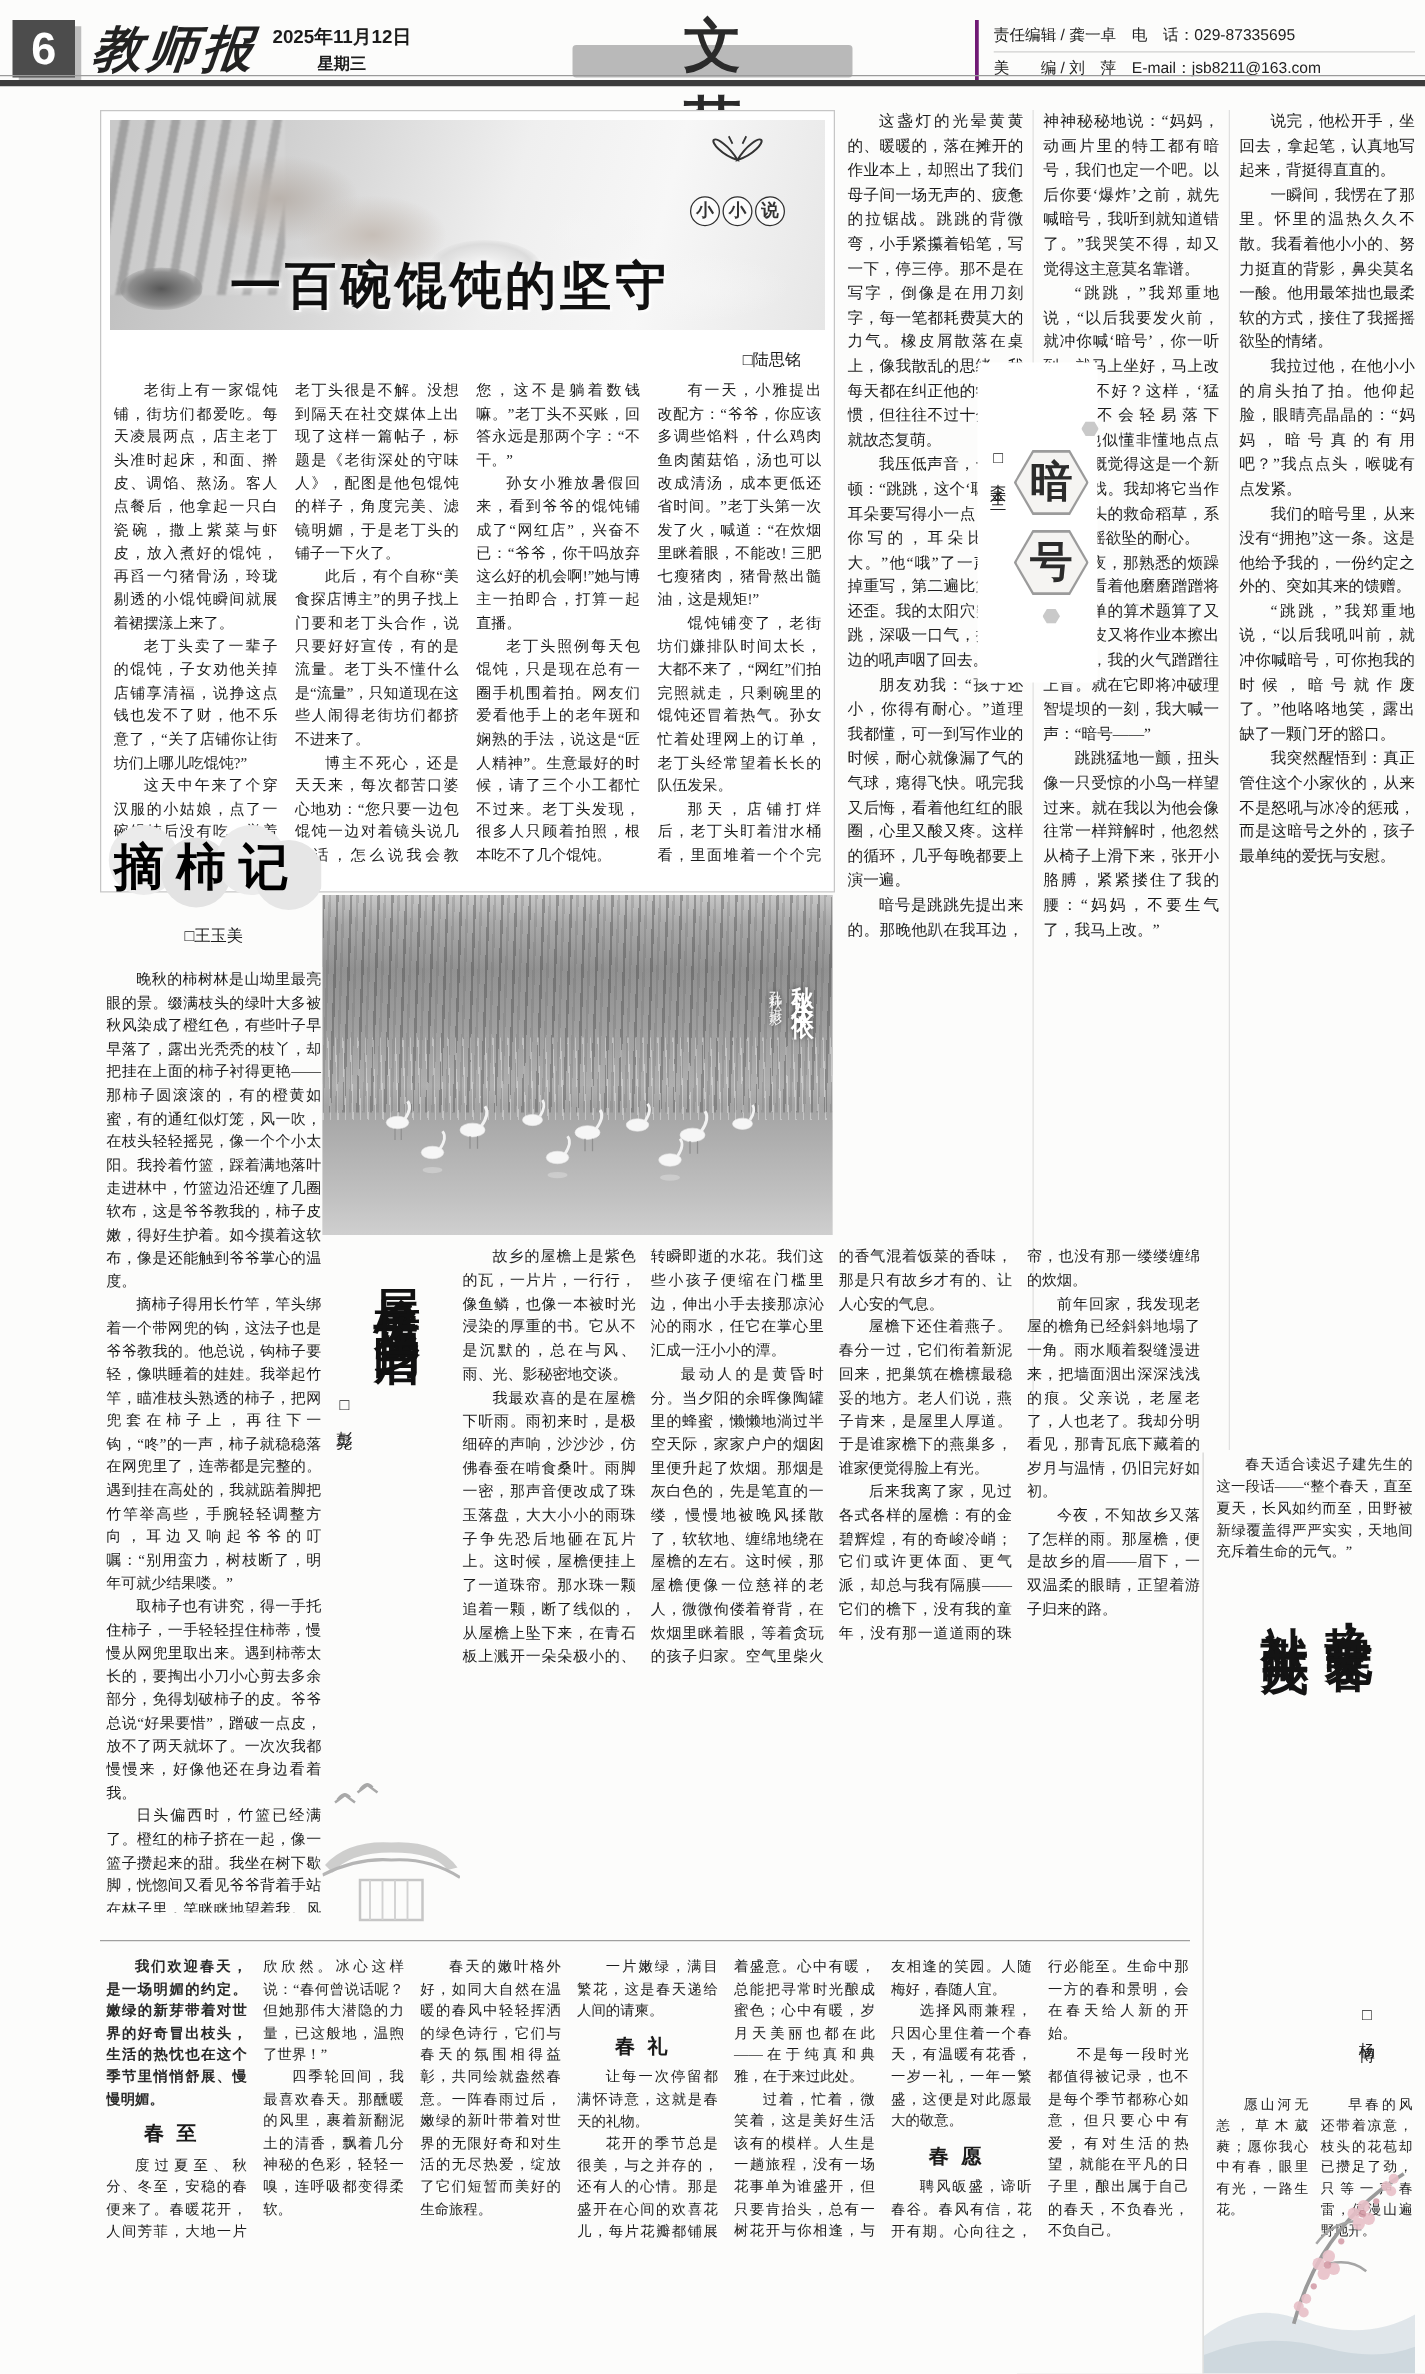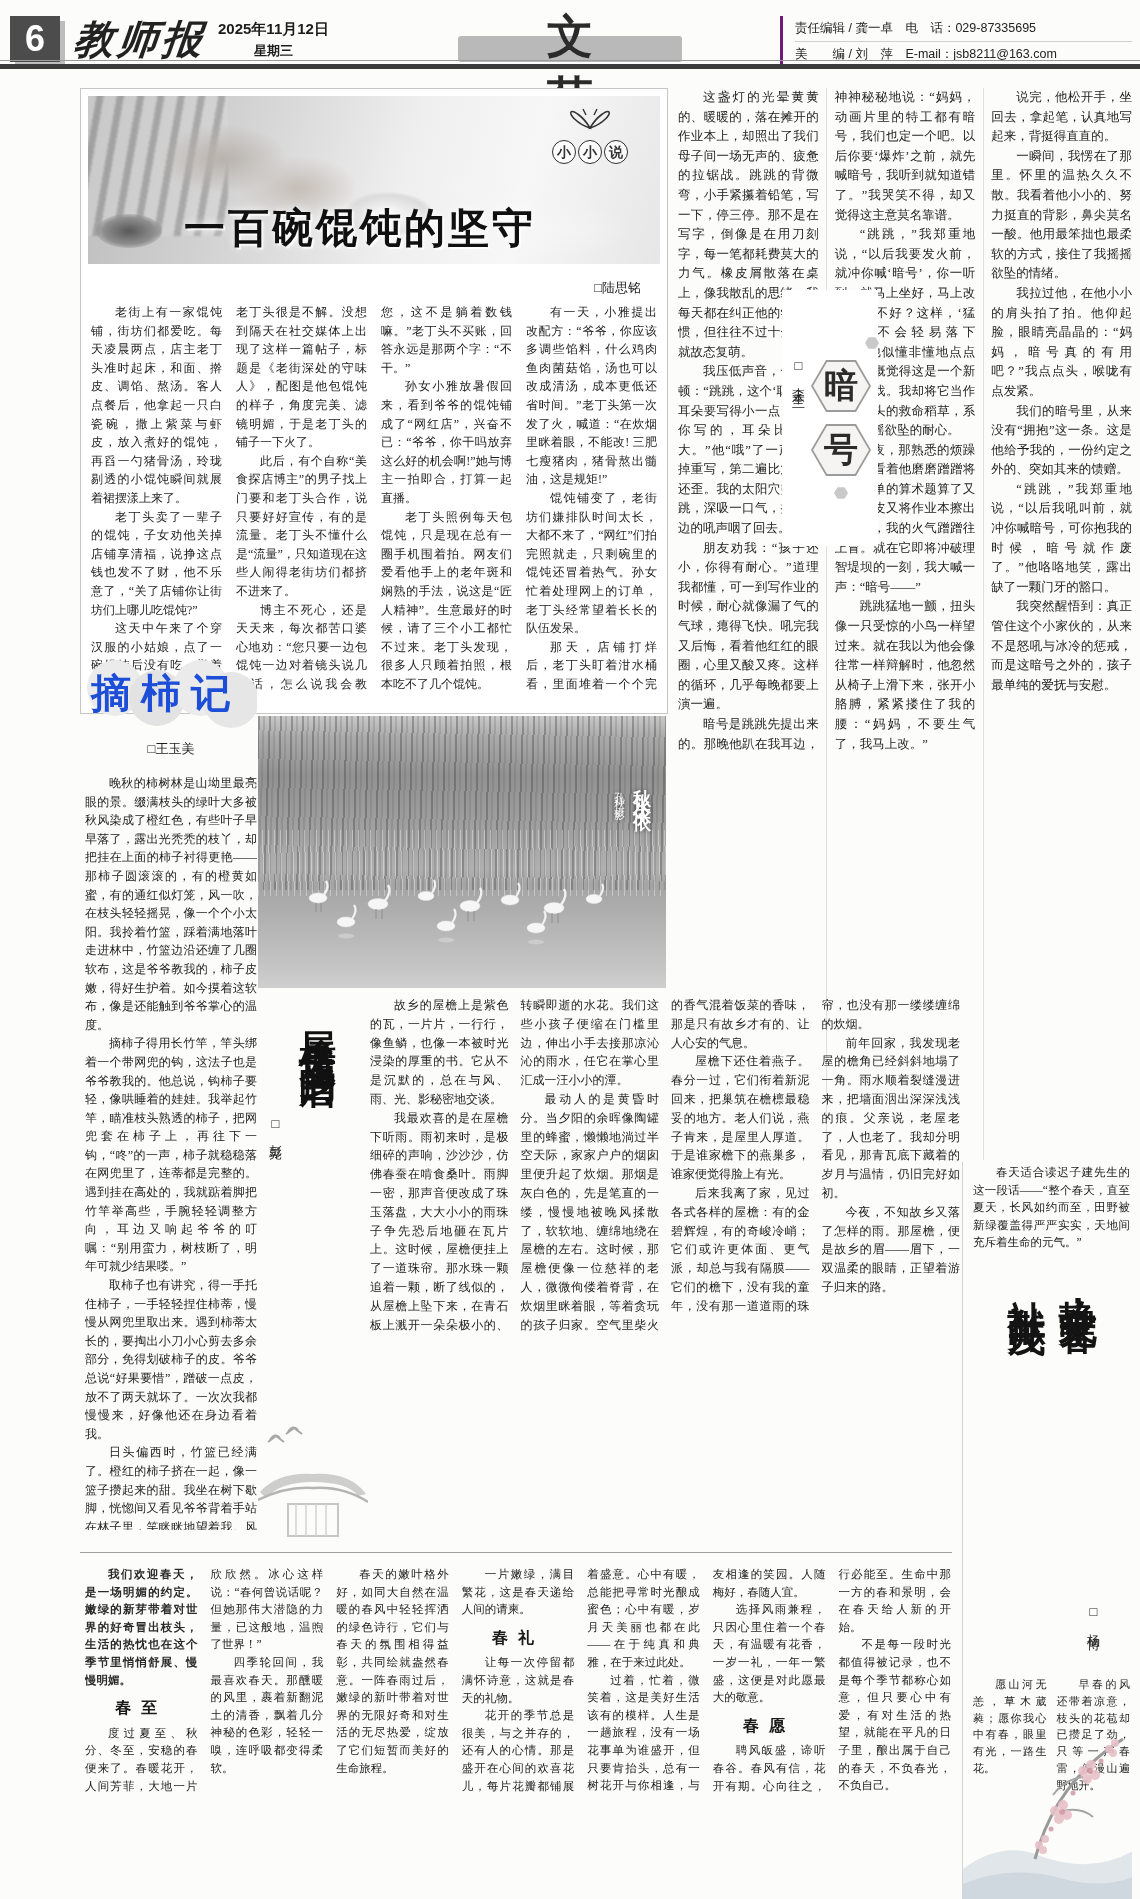--- a/index.html
+++ b/index.html
@@ -46,21 +46,21 @@
   .banner .bowl2 { position:absolute; left:350px; top:70px; width:80px; height:40px; border-radius:50%;
             background:radial-gradient(ellipse at center,#f4f4f4 0%,rgba(228,228,228,0) 70%); }
   .banner .dish { position:absolute; left:8px; top:118px; width:66px; height:34px; border-radius:50%;
             background:radial-gradient(ellipse at center,#585858 0%,#8e8e8e 55%,rgba(160,160,160,0) 78%); }
   .banner .wonton { position:absolute; right:30px; bottom:6px; width:180px; height:56px; border-radius:50%; opacity:.8;
             background:radial-gradient(ellipse at center,#f6f6f6 0%,rgba(234,234,234,0) 72%); }
   .main-title { position:absolute; left:96px; bottom:8px; font-family:"Liberation Sans",sans-serif; font-weight:900;
             font-size:41px; letter-spacing:3px; color:#101010;
             text-shadow:0 0 8px rgba(255,255,255,.95),2px 2px 1px rgba(255,255,255,.8); }
   .genre-badge { position:absolute; right:14px; top:10px; width:112px; text-align:center; color:#333; }
-  .genre-badge .circles { margin-top:4px; }
+  .genre-badge .circles { margin-top:20px; }
   .genre-badge .c { display:inline-block; width:24px; height:24px; border:1.3px solid #2e2e2e; border-radius:50%;
             font-size:14px; line-height:23px; background:rgba(255,255,255,.75); margin:0 1px; font-weight:bold; }
   .main-byline { text-align:right; font-size:13px; padding:8px 26px 4px 0; }
   .main-cols { margin:2px 10px; height:398px; column-count:4; column-gap:14px; font-size:12px; line-height:18.6px; overflow:hidden; }
 
   
   .anhao { position:absolute; left:678px; top:88px; width:454px; height:1072px; column-count:3; column-gap:16px;
            column-rule:1px solid #e0e0e0; font-size:12.5px; line-height:19.6px; overflow:hidden; }
   .anhao p { text-indent:2em; text-align:justify; }
   .anhao-badge { position:absolute; left:782px; top:290px; width:96px; height:256px; background:#fff;
@@ -73,21 +73,21 @@
              display:flex; align-items:center; justify-content:center; font-size:34px; font-weight:bold; color:#2b2b2b; }
   .minihex { width:14px; height:12px; background:#c9c9c9; clip-path:polygon(25% 2%,75% 2%,100% 50%,75% 98%,25% 98%,0 50%); }
   .minihex.right { align-self:flex-end; margin-right:-8px; }
 
   
   .persimmon { position:absolute; left:85px; top:648px; width:172px; height:896px; overflow:hidden; }
   .p-titlezone { position:relative; height:126px; }
   .p-circles span { position:absolute; width:56px; height:56px; border-radius:50%; background:#ebebeb; top:12px; }
   .p-circles span:nth-child(1){ left:2px; } .p-circles span:nth-child(2){ left:44px; top:22px; background:#e3e3e3; }
   .p-circles span:nth-child(3){ left:88px; } .p-circles span:nth-child(4){ left:118px; top:24px; background:#e6e6e6; }
-  .p-title { position:absolute; left:6px; top:18px; font-size:40px; font-weight:bold; letter-spacing:10px; color:#1d4ed8; }
+  .p-title { position:absolute; left:6px; top:18px; font-size:40px; font-weight:bold; letter-spacing:10px; color:#000000; }
   .p-author { position:absolute; left:0; top:92px; width:100%; text-align:center; font-size:13px; }
   .p-body { font-size:12px; line-height:18.6px; height:756px; overflow:hidden; }
   .p-body p { text-indent:2em; text-align:justify; }
 
   
   .photo { position:absolute; left:258px; top:716px; width:408px; height:272px; overflow:hidden; background:
       linear-gradient(180deg,#c9c9c9 0%,#a9a9a9 8%,#8f8f8f 22%,#9e9e9e 40%,#b3b3b3 56%,#a6a6a6 62%,#b0b0b0 70%,#bdbdbd 78%,#c9c9c9 100%); }
   .photo .reeds { position:absolute; left:0; top:0; width:100%; height:64%; opacity:.55;
       background:repeating-linear-gradient(92deg,rgba(70,70,70,.7) 0 2px,rgba(170,170,170,.1) 2px 5px,rgba(110,110,110,.5) 5px 7px,rgba(190,190,190,.1) 7px 11px); }
   .photo .reeds2 { position:absolute; left:0; top:42%; width:100%; height:24%; opacity:.5;

